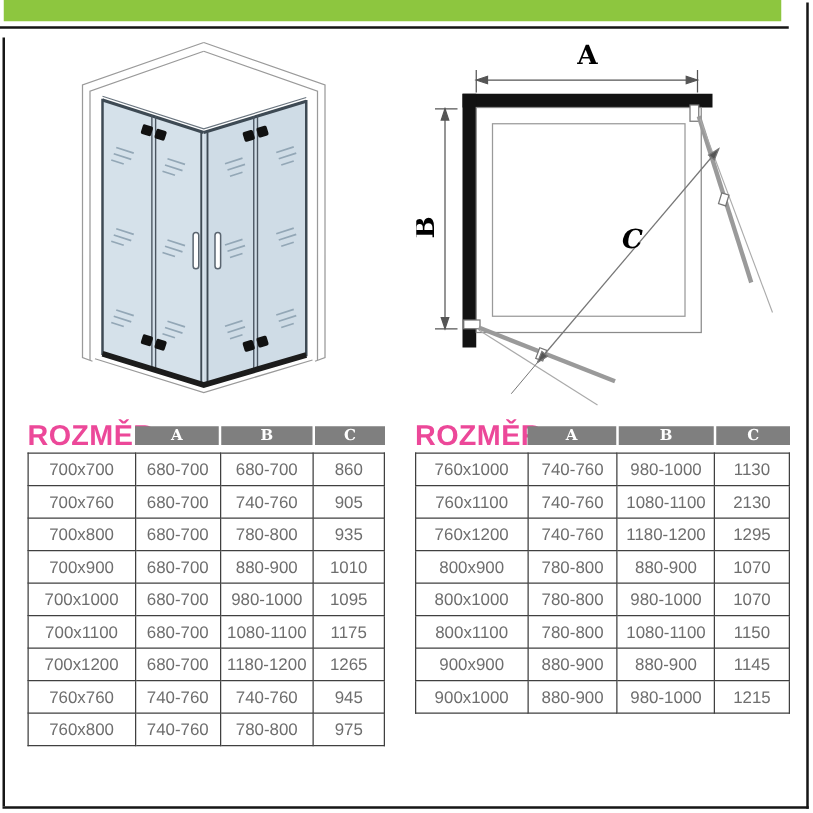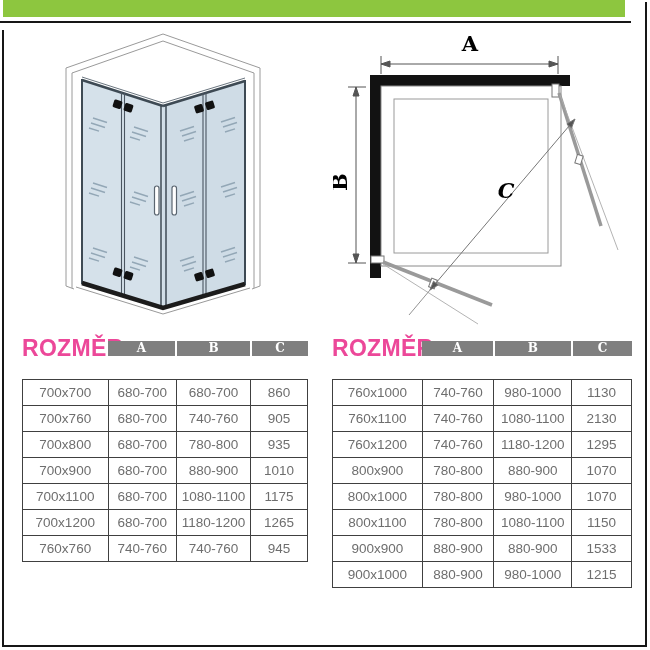--- a/index.html
+++ b/index.html
@@ -26,21 +26,21 @@
     width:30%;font-size:23px;font-weight:700;color:#ec4899;
     line-height:22px;letter-spacing:.3px;white-space:nowrap;
   }
   .head-cells{display:flex;flex:1;gap:2px;margin-top:4px;height:15px;}
   .head-cell{
     background:#7f7f7f;color:#fff;text-align:center;
     font-family:"DejaVu Serif","Liberation Serif",serif;
     font-weight:700;font-size:12px;line-height:15px;
   }
   .hc-a{flex:24;}.hc-b{flex:26;}.hc-c{flex:20;}
-  table.dims{width:100%;border-collapse:collapse;margin-top:20px;table-layout:fixed;}
+  table.dims{width:100%;border-collapse:collapse;margin-top:3px;table-layout:fixed;}
   table.dims td{
     border:1px solid #404040;height:25px;text-align:center;
     font-size:13.5px;color:#6e6e6e;padding:0;overflow:hidden;
   }
 </style>
 </head>
 <body>
 
 <div class="green-bar"></div>
 <div class="frame-top"></div>
@@ -204,36 +204,48 @@
           <td>780-800</td>
           <td>935</td>
         </tr>
         <tr>
           <td>700x900</td>
           <td>680-700</td>
           <td>880-900</td>
           <td>1010</td>
         </tr>
         <tr>
+          <td>700x1000</td>
+          <td>680-700</td>
+          <td>980-1000</td>
+          <td>1095</td>
+        </tr>
+        <tr>
           <td>700x1100</td>
           <td>680-700</td>
           <td>1080-1100</td>
           <td>1175</td>
         </tr>
         <tr>
           <td>700x1200</td>
           <td>680-700</td>
           <td>1180-1200</td>
           <td>1265</td>
         </tr>
         <tr>
           <td>760x760</td>
           <td>740-760</td>
           <td>740-760</td>
           <td>945</td>
+        </tr>
+        <tr>
+          <td>760x800</td>
+          <td>740-760</td>
+          <td>780-800</td>
+          <td>975</td>
         </tr>
       </tbody>
   </table>
 </div>
 
 <div class="dim-table right">
   <div class="t-head">
     <div class="t-title">ROZMĚR</div>
     <div class="head-cells">
       <div class="head-cell hc-a">A</div>
@@ -282,21 +294,21 @@
         <tr>
           <td>800x1100</td>
           <td>780-800</td>
           <td>1080-1100</td>
           <td>1150</td>
         </tr>
         <tr>
           <td>900x900</td>
           <td>880-900</td>
           <td>880-900</td>
-          <td>1533</td>
+          <td>1145</td>
         </tr>
         <tr>
           <td>900x1000</td>
           <td>880-900</td>
           <td>980-1000</td>
           <td>1215</td>
         </tr>
       </tbody>
   </table>
 </div>

